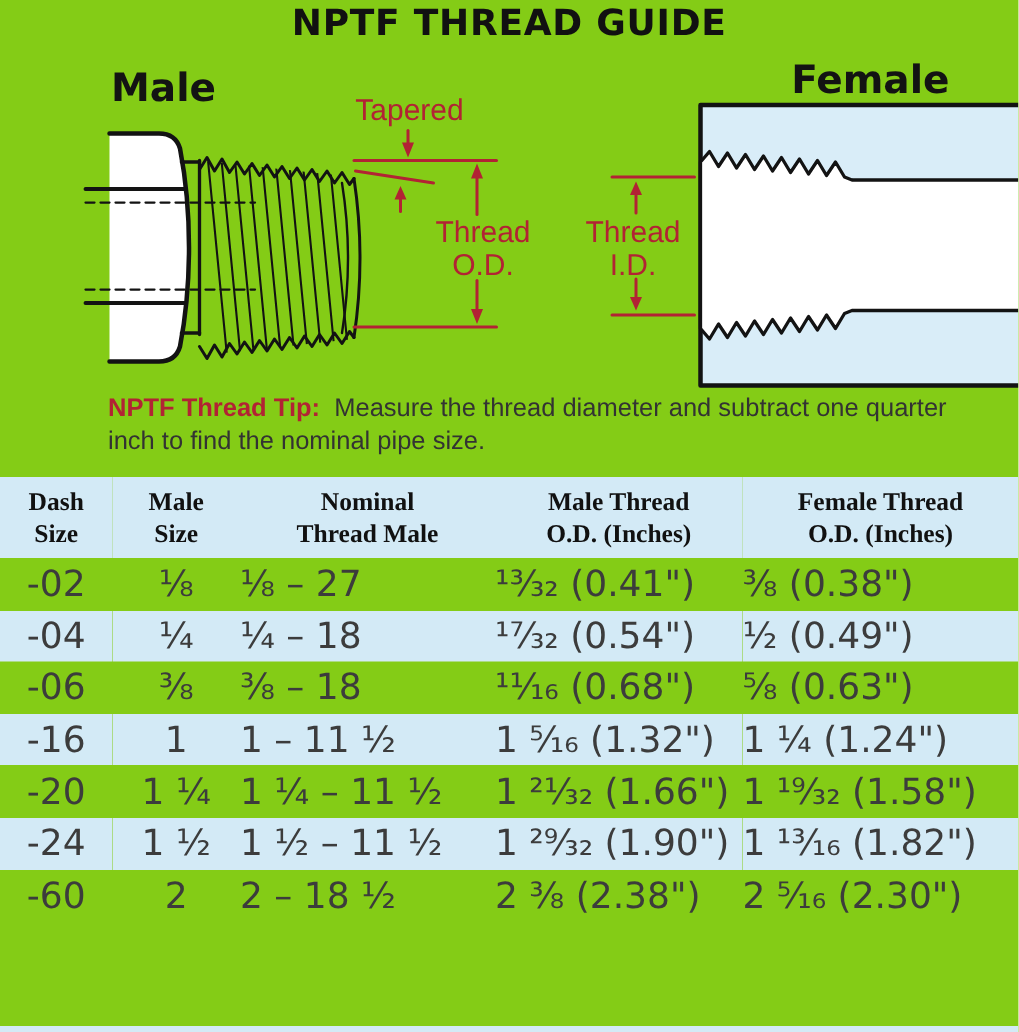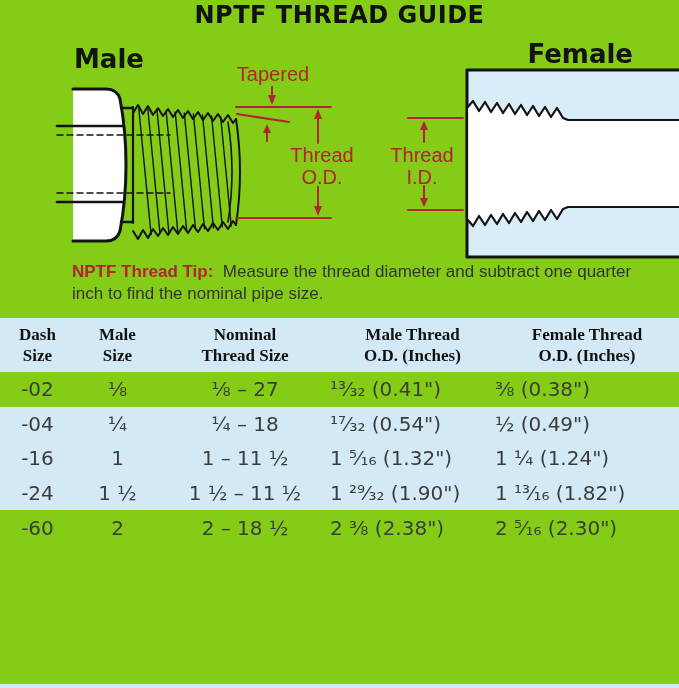--- a/index.html
+++ b/index.html
@@ -30,32 +30,32 @@
   .tip .tip-label { color:#b22334; font-weight:bold; }
   table.thread-table {
     position:absolute; top:318px; left:0; width:679px;
     border-collapse:collapse; table-layout:fixed;
   }
   table.thread-table th {
     background:#d3eaf6; height:54px; padding:0;
     font-size:17px; font-weight:bold; color:#111; text-align:center; line-height:1.25;font-family:Liberation Serif, serif;
   }
   table.thread-table td {
-    height:34.6px; padding:0; font-size:20px; color:#3c3c3c;
+    height:34.6px; padding:0; font-size:24px; color:#3c3c3c;
     white-space:nowrap; overflow:hidden;
   }
   tr.alt td { background:#d3eaf6; }
   td.c0, th.c0 { width:75px; }
   td.c1, th.c1 { width:85px; }
   td.c2, th.c2 { width:170px; }
   td.c3, th.c3 { width:165px;margin-left:24px; }
   td.c4, th.c4 { width:184px; }
   td.c0 { text-align:center; }
   td.c1 { text-align:center; }
-  td.c2 { text-align:center; padding-left:38px; }
+  td.c2 { text-align:left; padding-left:38px; }
   td.c3 { text-align:left; padding-left:15px; }
   td.c4 { text-align:left; padding-left:10px; }
   .bottom-strip { position:absolute; left:0; top:684px; width:679px; height:4px; background:#d3eaf6; }
 </style>
 </head>
 <body>
 
 <div class="canvas">
 
   <div class="title">NPTF THREAD GUIDE</div>
@@ -157,21 +157,21 @@
         <th class="c0">
           <div>Dash</div>
           <div>Size</div>
         </th>
         <th class="c1">
           <div>Male</div>
           <div>Size</div>
         </th>
         <th class="c2">
           <div>Nominal</div>
-          <div>Thread Size</div>
+          <div>Thread Male</div>
         </th>
         <th class="c3">
           <div>Male Thread</div>
           <div>O.D. (Inches)</div>
         </th>
         <th class="c4">
           <div>Female Thread</div>
           <div>O.D. (Inches)</div>
         </th>
       </tr>
@@ -184,27 +184,41 @@
         <td class="c3">¹³⁄₃₂ (0.41")</td>
         <td class="c4">⅜ (0.38")</td>
       </tr>
       <tr class="alt">
         <td class="c0">-04</td>
         <td class="c1">¼</td>
         <td class="c2">¼ – 18</td>
         <td class="c3">¹⁷⁄₃₂ (0.54")</td>
         <td class="c4">½ (0.49")</td>
       </tr>
+      <tr>
+        <td class="c0">-06</td>
+        <td class="c1">⅜</td>
+        <td class="c2">⅜ – 18</td>
+        <td class="c3">¹¹⁄₁₆ (0.68")</td>
+        <td class="c4">⅝ (0.63")</td>
+      </tr>
       <tr class="alt">
         <td class="c0">-16</td>
         <td class="c1">1</td>
         <td class="c2">1 – 11 ½</td>
         <td class="c3">1 ⁵⁄₁₆ (1.32")</td>
         <td class="c4">1 ¼ (1.24")</td>
       </tr>
+      <tr>
+        <td class="c0">-20</td>
+        <td class="c1">1 ¼</td>
+        <td class="c2">1 ¼ – 11 ½</td>
+        <td class="c3">1 ²¹⁄₃₂ (1.66")</td>
+        <td class="c4">1 ¹⁹⁄₃₂ (1.58")</td>
+      </tr>
       <tr class="alt">
         <td class="c0">-24</td>
         <td class="c1">1 ½</td>
         <td class="c2">1 ½ – 11 ½</td>
         <td class="c3">1 ²⁹⁄₃₂ (1.90")</td>
         <td class="c4">1 ¹³⁄₁₆ (1.82")</td>
       </tr>
       <tr>
         <td class="c0">-60</td>
         <td class="c1">2</td>

